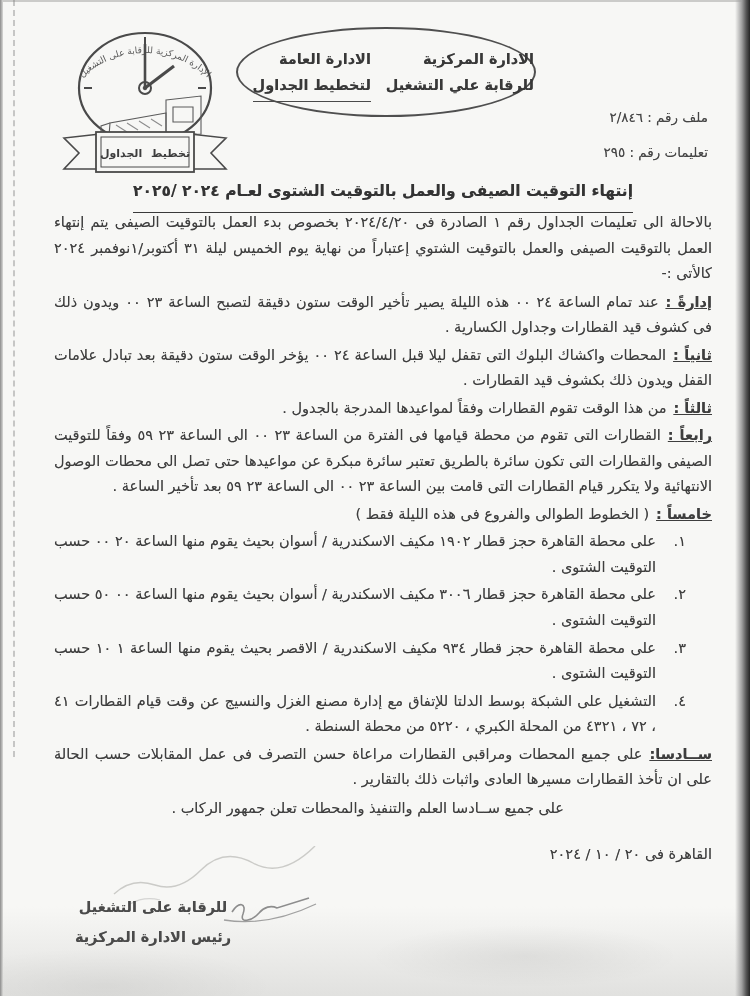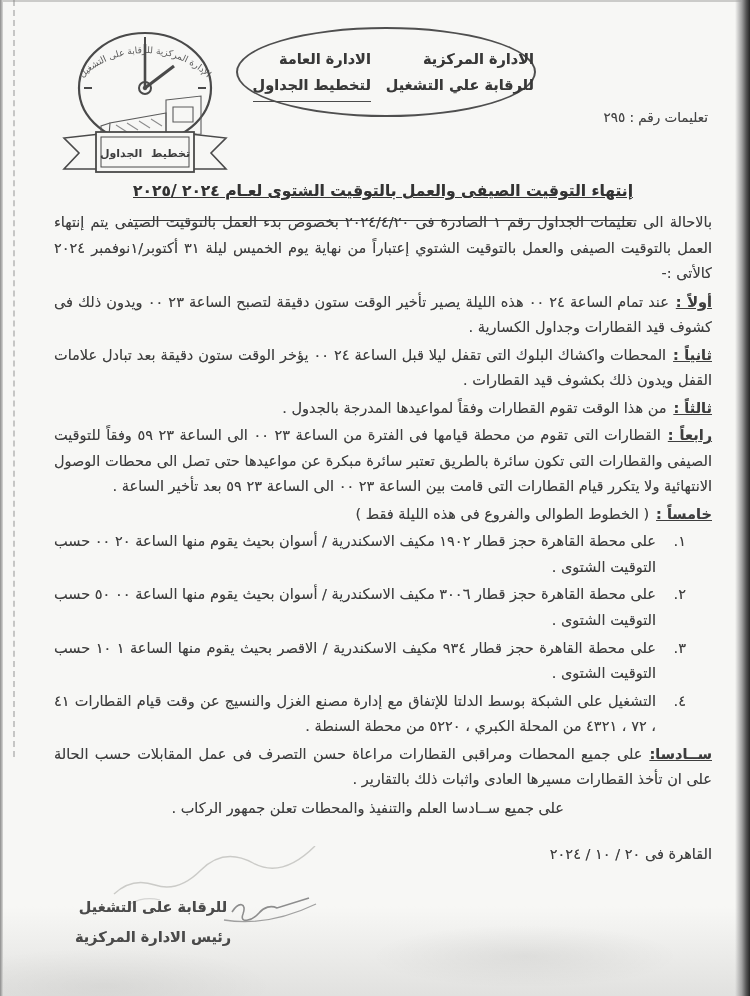--- a/index.html
+++ b/index.html
@@ -28,21 +28,21 @@
     text-shadow:0 0 .6px rgba(56,56,56,.5);}
   .oval .u{border-bottom:1.5px solid #4a4a4a;padding-bottom:8px;}
 
   .refs{position:absolute;right:42px;top:100px;direction:rtl;font-size:13.5px;
     line-height:2.6;color:#454545;text-shadow:0 0 .5px rgba(70,70,70,.5);}
 
   .content{position:absolute;right:38px;left:54px;top:178px;direction:rtl;
     font-size:14.5px;line-height:1.76;text-align:justify;color:#3e3e3e;
     text-shadow:0 0 .5px rgba(62,62,62,.5);}
   .doc-title{text-align:center;font-weight:bold;font-size:15.5px;color:#333;margin-bottom:5px;}
-  .doc-title span{border-bottom:1.6px solid #3a3a3a;padding-bottom:20px;text-decoration:underline;}
+  .doc-title span{border-bottom:1.6px solid #3a3a3a;padding-bottom:12px;}
   .intro{margin-bottom:3px;}
   .clause{margin-bottom:2px;}
   .clause-label{font-weight:bold;text-decoration:underline;margin-left:7px;white-space:nowrap;}
   .numbered{padding-right:26px;margin:2px 0;}
   .num-item{display:flex;margin-bottom:2px;}
   .num-marker{flex:0 0 30px;}
   .num-text{flex:1;text-align:justify;}
   .closing{margin-top:3px;margin-right:148px;text-align:right;}
   .date-line{margin-top:21px;text-align:right;padding-left:4px;}
 
@@ -99,29 +99,30 @@
       <text x="99" y="149" text-anchor="middle" font-size="11" font-weight="bold" fill="#3d3d3d" word-spacing="5">تخطيط الجداول</text>
     </g>
   </svg>
 
   <div class="oval">
     <div>الادارة المركزية للرقابة علي التشغيل</div>
     <div><span>الادارة العامة </span><span class="u">لتخطيط الجداول</span></div>
   </div>
 
   <div class="refs">
+    <div>ملف رقم : ٢/٨٤٦</div>
     <div>تعليمات رقم : ٢٩٥</div>
   </div>
 
   <div class="content">
     <div class="doc-title"><span>إنتهاء التوقيت الصيفى والعمل بالتوقيت الشتوى  لعـام ٢٠٢٤ /٢٠٢٥</span></div>
     <div class="intro">بالاحالة الى تعليمات الجداول رقم ١ الصادرة فى ٢٠٢٤/٤/٢٠  بخصوص بدء العمل بالتوقيت الصيفى يتم  إنتهاء العمل بالتوقيت الصيفى والعمل بالتوقيت الشتوي إعتباراً من نهاية يوم الخميس ليلة ٣١ أكتوبر/١نوفمبر ٢٠٢٤ كالأتى :-</div>
 
     <div class="clause">
-      <span class="clause-label">أولاً :</span><span>عند تمام الساعة ٢٤ ٠٠ هذه الليلة يصير تأخير الوقت ستون دقيقة لتصبح الساعة ٢٣ ٠٠ ويدون ذلك فى كشوف قيد القطارات وجداول الكسارية .</span>
+      <span class="clause-label">إدارةً :</span><span>عند تمام الساعة ٢٤ ٠٠ هذه الليلة يصير تأخير الوقت ستون دقيقة لتصبح الساعة ٢٣ ٠٠ ويدون ذلك فى كشوف قيد القطارات وجداول الكسارية .</span>
     </div>
     <div class="clause">
       <span class="clause-label">ثانياً :</span><span>المحطات واكشاك البلوك التى تقفل ليلا قبل الساعة ٢٤ ٠٠ يؤخر الوقت ستون دقيقة بعد تبادل علامات القفل ويدون ذلك بكشوف قيد القطارات .</span>
     </div>
     <div class="clause">
       <span class="clause-label">ثالثاً :</span><span>من هذا الوقت تقوم القطارات وفقاً لمواعيدها المدرجة بالجدول .</span>
     </div>
     <div class="clause">
       <span class="clause-label">رابعاً :</span><span>القطارات التى تقوم من محطة قيامها فى الفترة من الساعة ٢٣ ٠٠ الى الساعة ٢٣ ٥٩ وفقاً للتوقيت الصيفى والقطارات التى تكون سائرة بالطريق تعتبر سائرة مبكرة عن مواعيدها حتى تصل الى محطات الوصول الانتهائية ولا يتكرر قيام القطارات التى قامت بين الساعة ٢٣ ٠٠ الى الساعة ٢٣ ٥٩ بعد تأخير الساعة .</span>
     </div>

